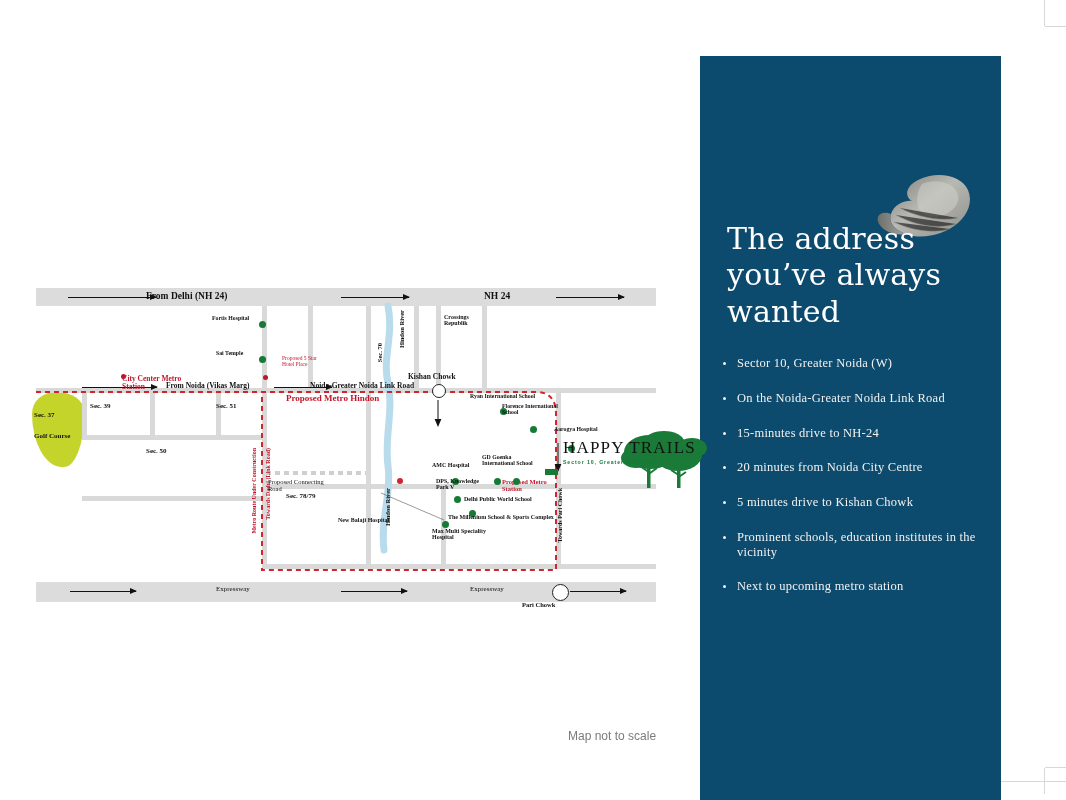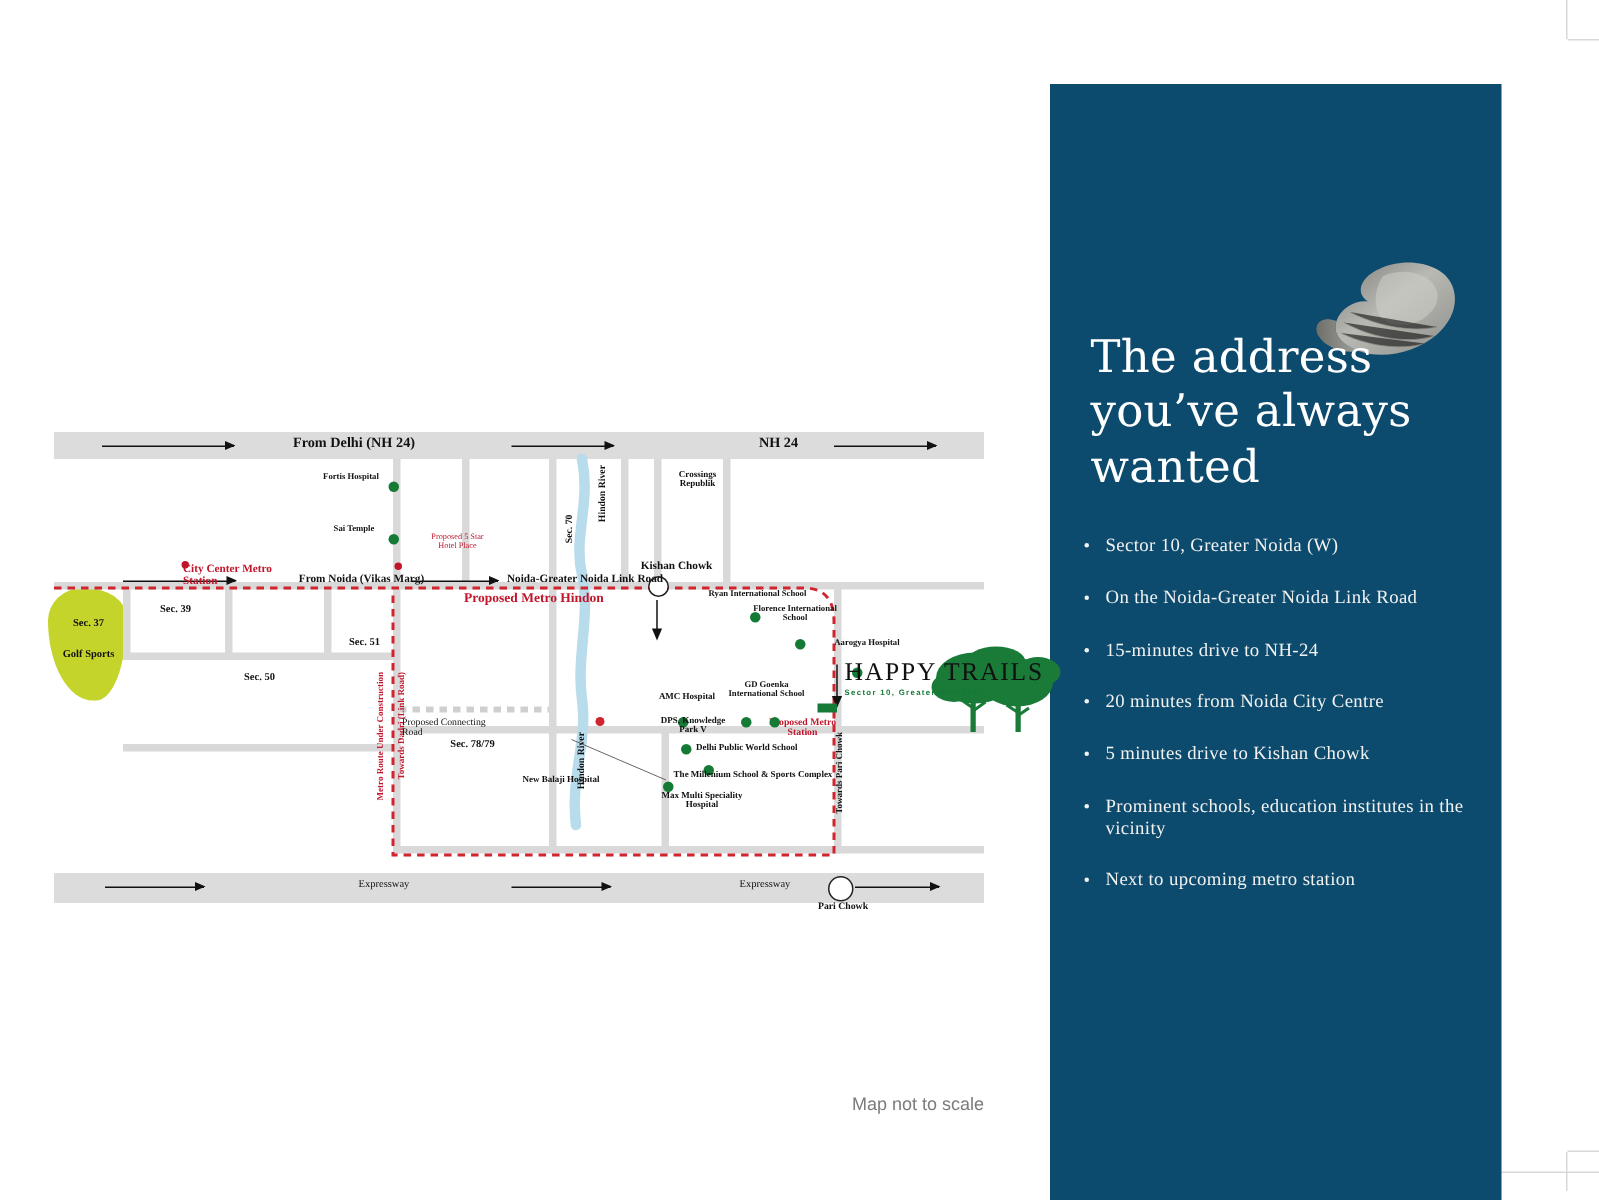--- a/index.html
+++ b/index.html
@@ -40,21 +40,21 @@
   
   #map{position:absolute;left:36px;top:288px;width:620px;height:314px;}
   #map-note{
     position:absolute;left:568px;top:729px;color:#7b7b7b;font-size:12px;
     font-family:"Liberation Sans", sans-serif;
   }
   .road{position:absolute;background:#d9d9d9;}
   .band{position:absolute;background:#dcdcdc;}
   .lbl{
     position:absolute;font-family:"Liberation Serif", serif;color:#111;
-    font-weight:bold;text-align:center;line-height:1.08;white-space:pre-line;
+    font-weight:bold;text-align:left;line-height:1.08;white-space:pre-line;
   }
   .lbl.red{color:#c0152b;}
   .lbl.vert{writing-mode:vertical-rl;}
   .lbl.vert.rev{transform:rotate(180deg);}
   .dotg{position:absolute;width:7px;height:7px;border-radius:50%;background:#157a36;}
   .dotr{position:absolute;width:5px;height:5px;border-radius:50%;background:#c0152b;}
   .circ{position:absolute;border:1.3px solid #222;border-radius:50%;background:#fff;}
   #golf{
     position:absolute;left:-4px;top:104px;width:52px;height:75px;background:#c5d42a;
     border-radius:46% 54% 40% 60% / 30% 26% 70% 74%;
@@ -208,23 +208,23 @@
 
   <div class="lbl" style="left:130px;top:94px;width:150px;font-size:7.5px;">From Noida (Vikas Marg)</div>
   <div class="lbl" style="left:274px;top:94px;width:160px;font-size:7.5px;">Noida-Greater Noida Link Road</div>
   <div class="lbl red" style="left:250px;top:106px;width:140px;font-size:9px;">Proposed Metro Hindon</div>
   <div class="lbl red vert rev" style="left:229px;top:160px;font-size:6px;">Towards Dadri (Link Road)</div>
   <div class="lbl red vert rev" style="left:215px;top:160px;font-size:6px;">Metro Route Under Construction</div>
   <div class="lbl vert rev" style="left:521px;top:200px;font-size:6px;">Towards Pari Chowk</div>
   <div class="lbl" style="left:232px;top:190px;width:60px;font-size:6.5px;text-align:left;font-weight:normal;">Proposed Connecting Road</div>
 
   <div class="lbl" style="left:-2px;top:124px;width:50px;font-size:7px;">Sec. 37</div>
-  <div class="lbl" style="left:-2px;top:145px;width:50px;font-size:7px;">Golf Sports</div>
+  <div class="lbl" style="left:-2px;top:145px;width:50px;font-size:7px;">Golf Course</div>
   <div class="lbl" style="left:54px;top:115px;width:54px;font-size:7px;">Sec. 39</div>
-  <div class="lbl" style="left:180px;top:115px;width:54px;font-size:7px;margin-top:22px;">Sec. 51</div>
+  <div class="lbl" style="left:180px;top:115px;width:54px;font-size:7px;">Sec. 51</div>
   <div class="lbl" style="left:110px;top:160px;width:54px;font-size:7px;">Sec. 50</div>
   <div class="lbl" style="left:250px;top:205px;width:58px;font-size:7px;">Sec. 78/79</div>
   <div class="lbl vert rev" style="left:340px;top:55px;font-size:6.5px;">Sec. 70</div>
   <div class="lbl" style="left:408px;top:26px;width:42px;font-size:6px;">Crossings Republik</div>
 
   <div class="lbl vert rev" style="left:362px;top:22px;font-size:6.5px;">Hindon River</div>
   <div class="lbl vert rev" style="left:348px;top:200px;font-size:6.5px;">Hindon River</div>
 
   <div class="lbl" style="left:372px;top:85px;width:86px;font-size:7.5px;">Kishan Chowk</div>
   <div class="lbl" style="left:486px;top:313px;width:80px;font-size:6.5px;">Pari Chowk</div>

